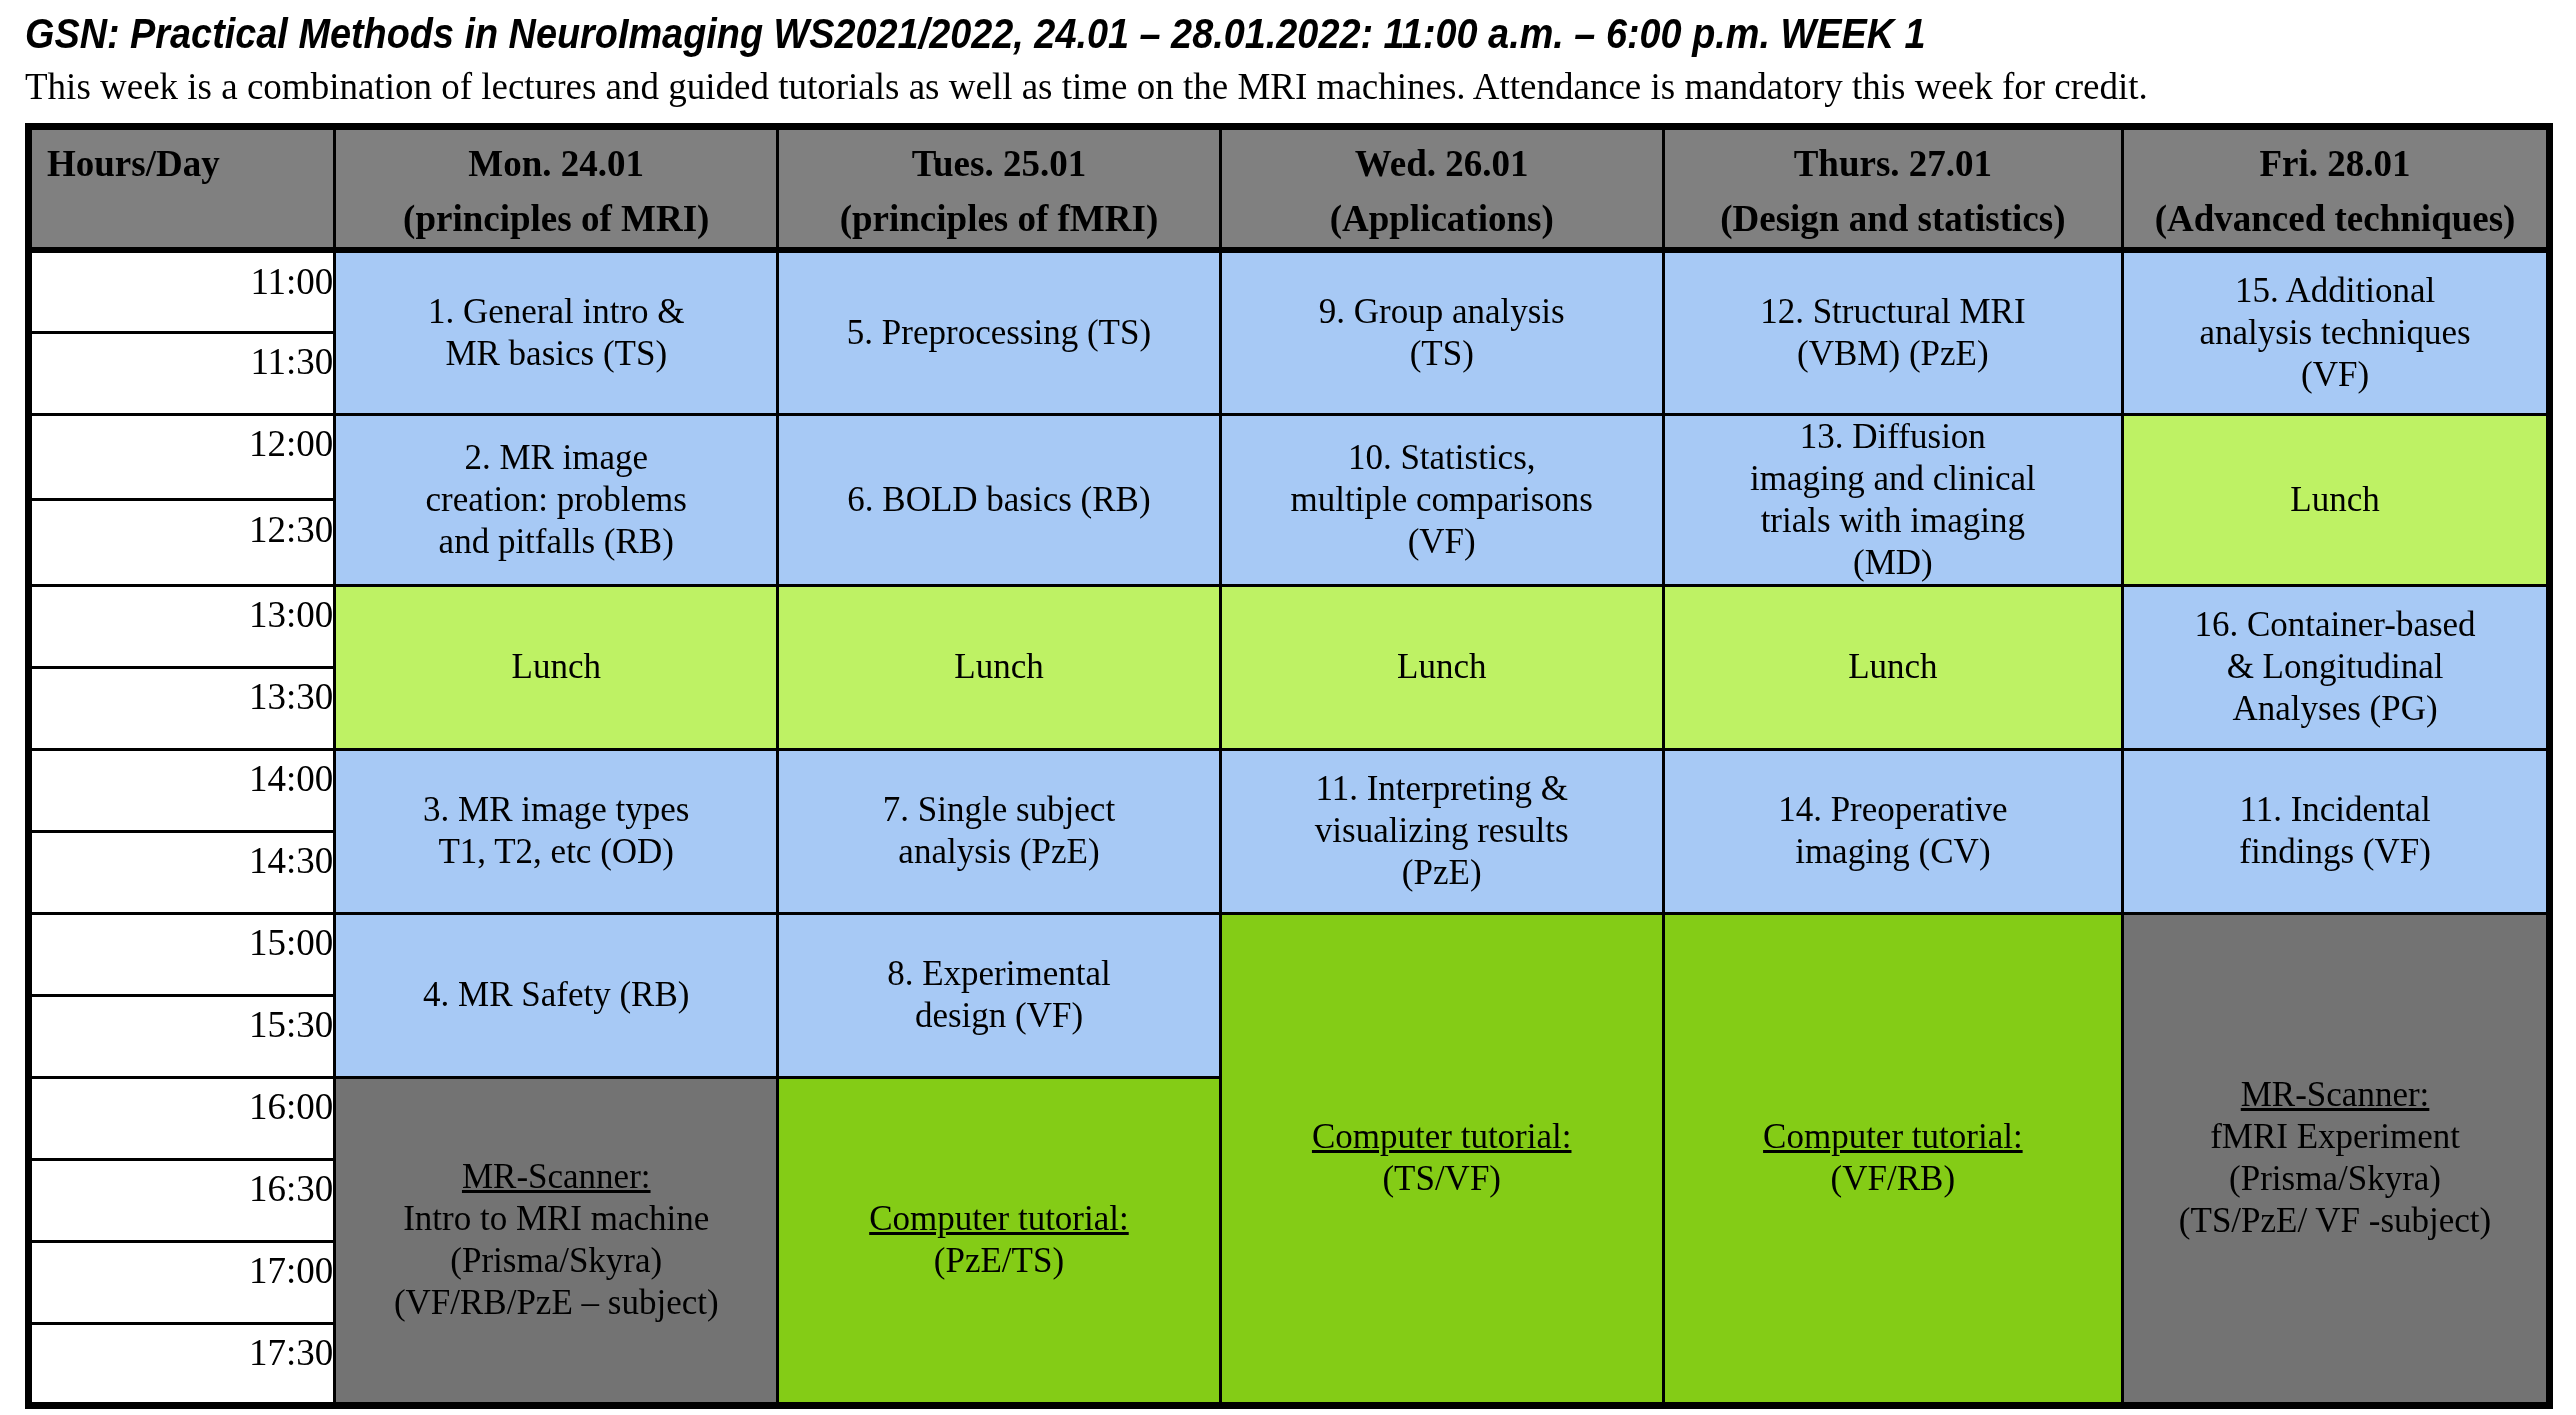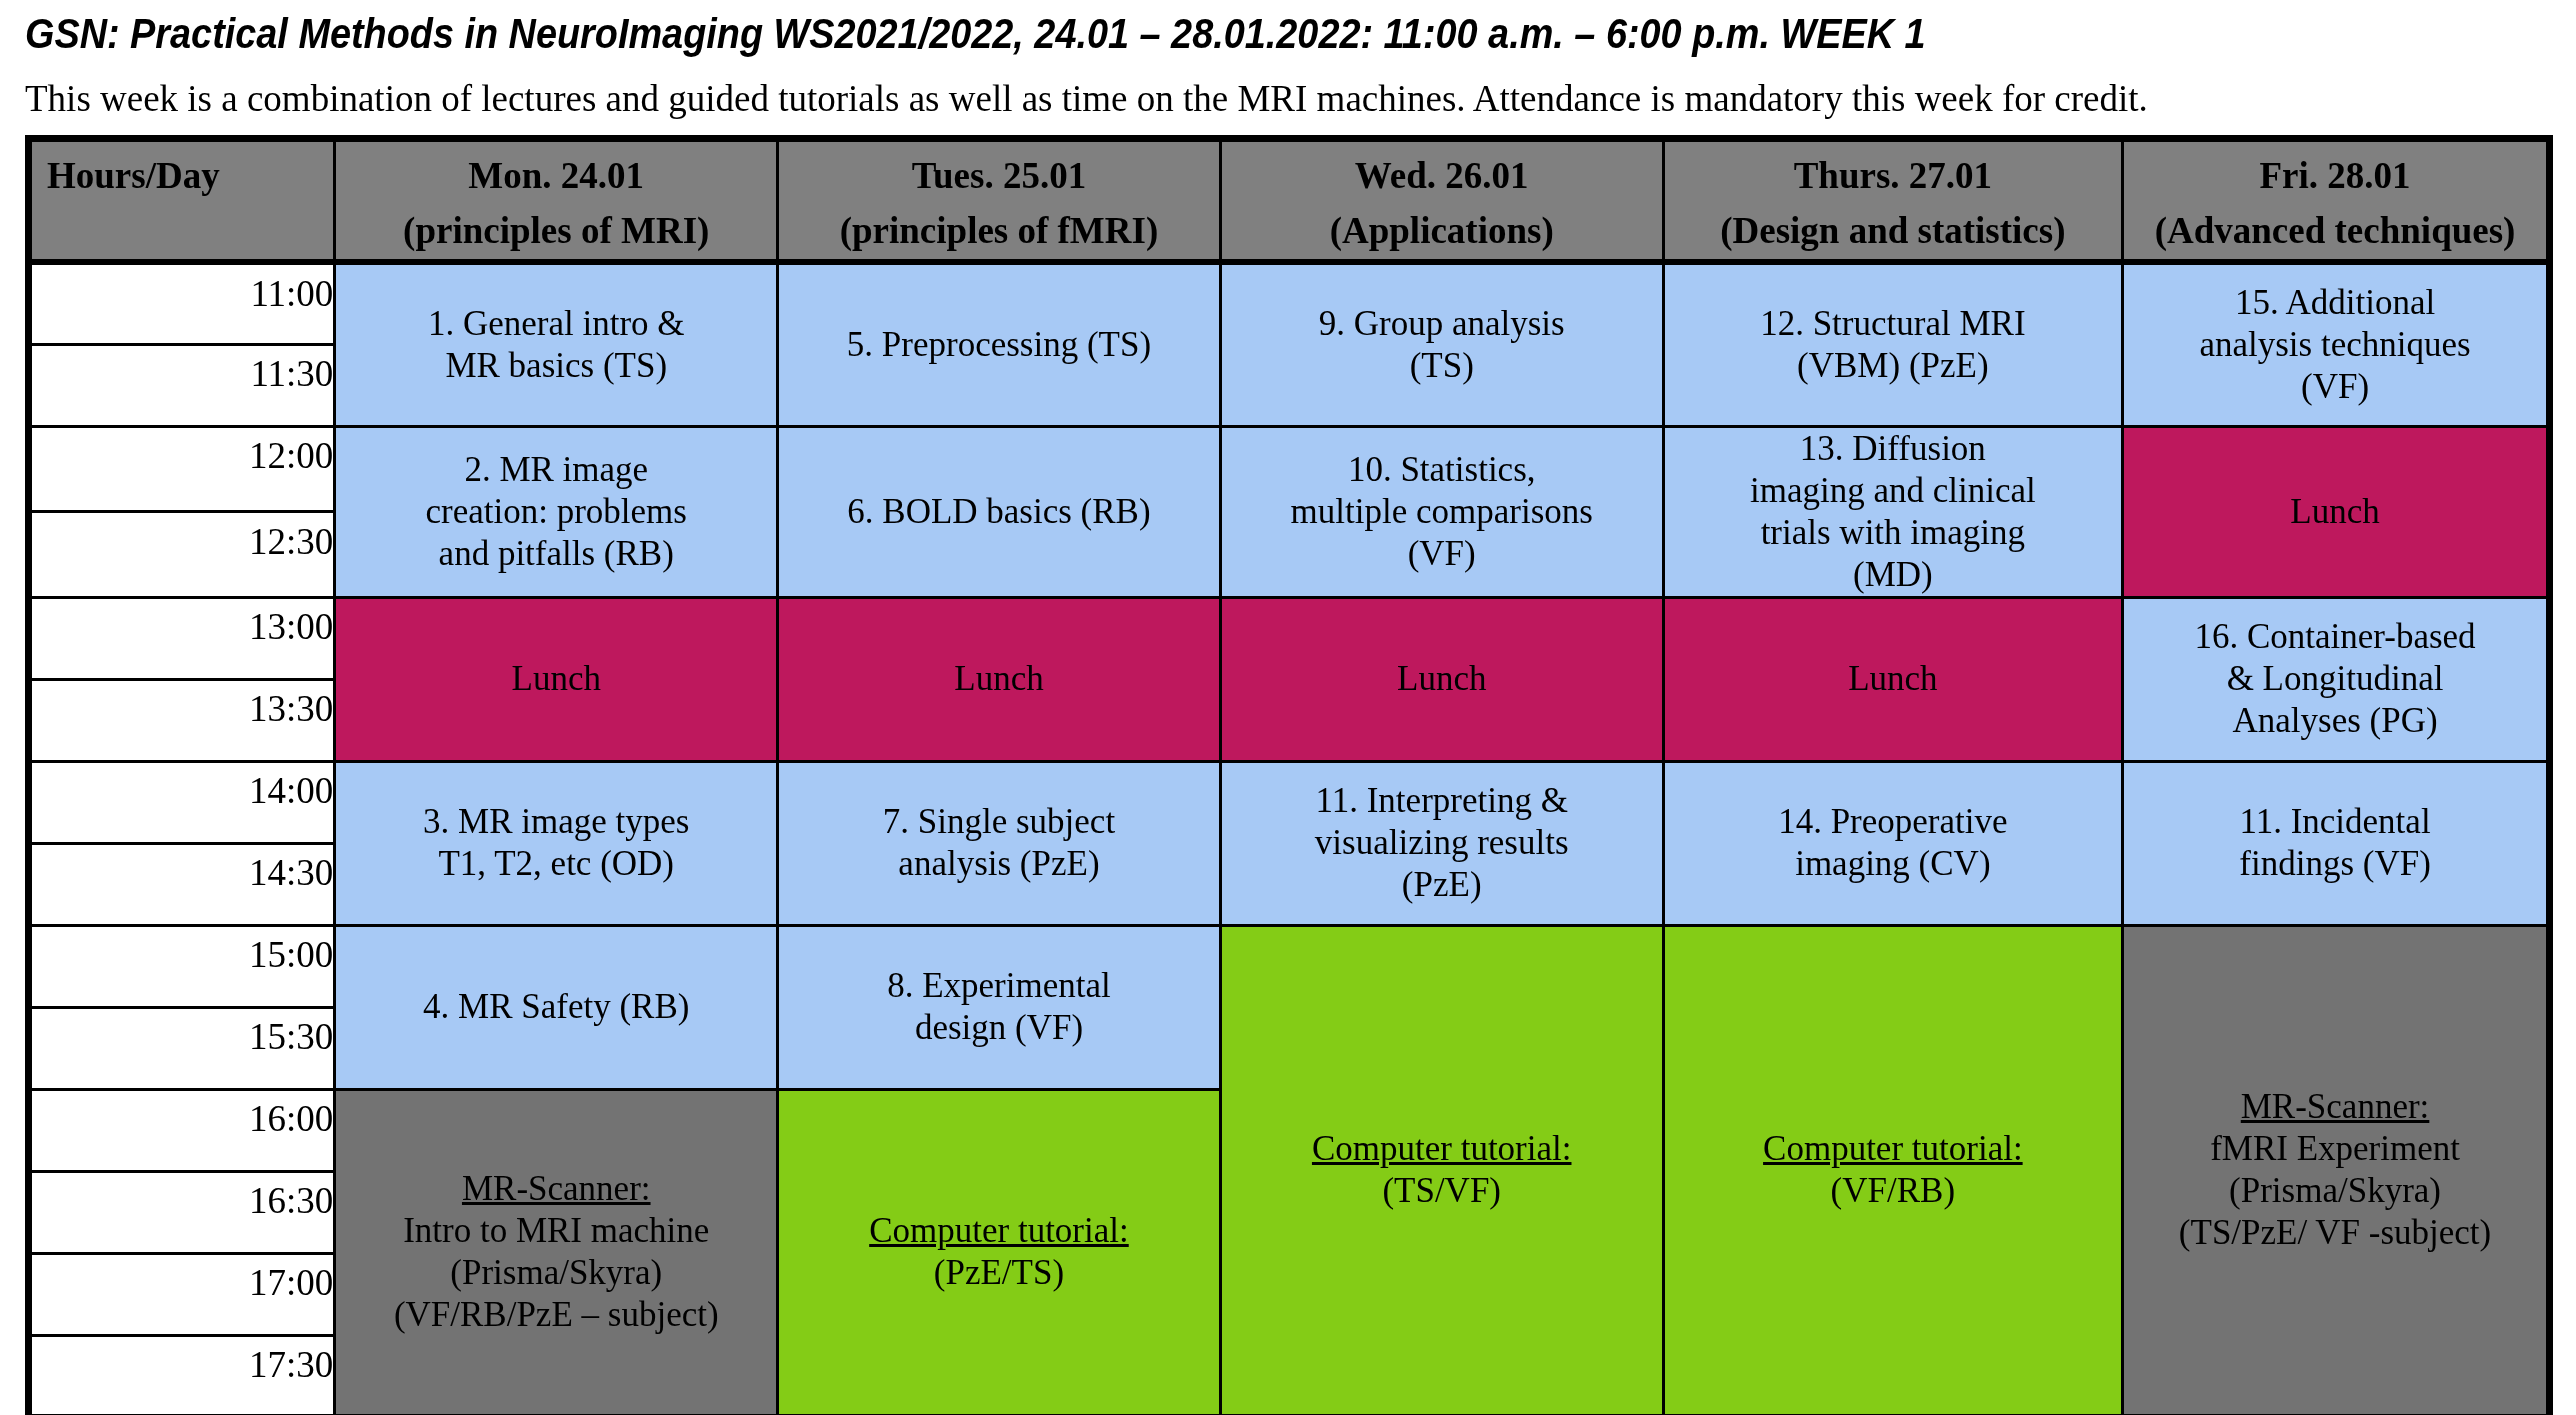--- a/index.html
+++ b/index.html
@@ -8,21 +8,21 @@
     padding:8.3px 23px 0 25px;position:relative;
     font-family:"Liberation Serif", serif;color:#000;
   }
   .doc-title{
     font-family:"Liberation Sans", sans-serif;
     font-weight:bold;font-style:italic;font-size:43px;line-height:50px;
     transform:scaleX(0.88);transform-origin:left center;white-space:nowrap;
   }
   .doc-subtitle{
     font-family:"Liberation Serif", serif;
-    font-size:37px;line-height:45px;margin-top:18px;white-space:nowrap;
+    font-size:37px;line-height:45px;margin-top:6px;white-space:nowrap;
   }
   table.schedule{
     border-collapse:collapse;table-layout:fixed;margin-top:13.3px;
     border:7.5px solid #000;
   }
   .schedule th,.schedule td{
     border:3.3px solid #000;box-sizing:border-box;overflow:hidden;
     font-family:"Liberation Serif", serif;
   }
   .schedule thead th{
@@ -34,21 +34,21 @@
   .schedule tbody tr{height:82px;}
   td.time{
     background:#fff;text-align:right;vertical-align:top;
     font-size:37px;padding:6.6px 0 0 15px;font-weight:normal;
   }
   td.event{
     text-align:center;vertical-align:middle;font-size:35px;line-height:42px;
     padding:0 5px;
   }
   .blue{background:#A7C9F5;}
-  .green{background:#be185d;}
+  .green{background:#bef264;}
   .yellow{background:#84cc16;}
   .orange{background:#737373;}
   .multiline{white-space:pre-line;}
   .cell-heading{text-decoration:underline;display:block;}
   .hdr-day,.hdr-theme{display:block;}
 </style>
 </head>
 <body>
 
 <div class="page">

